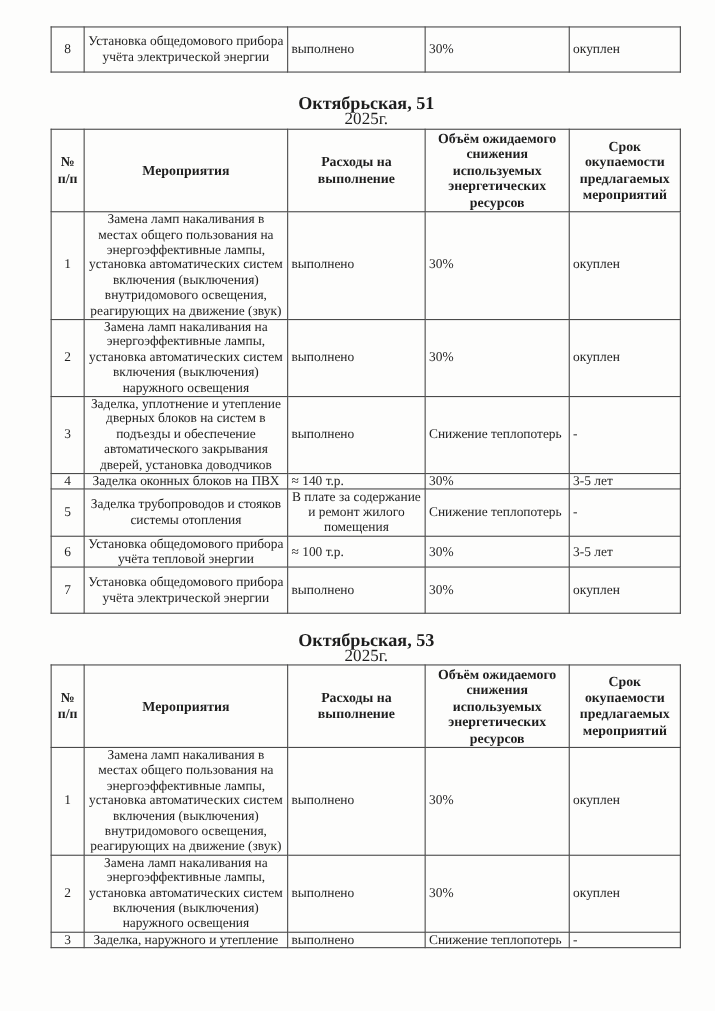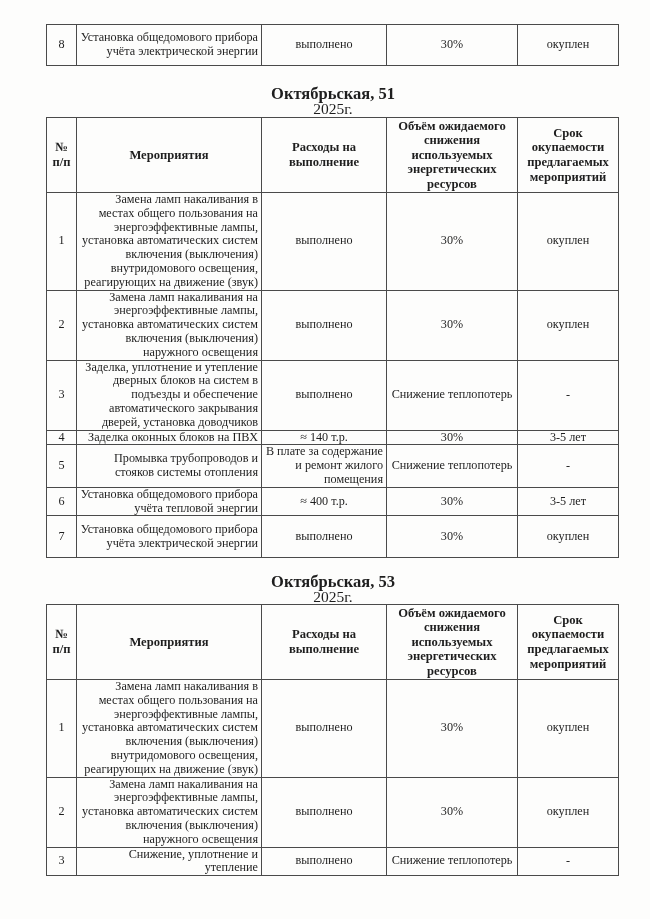--- a/index.html
+++ b/index.html
@@ -10,22 +10,22 @@
   table.grid {
     position: absolute; left: 46px; width: 572px;
     border-collapse: collapse; table-layout: fixed;
     font-size: 12.2px; line-height: 13.8px;
   }
   table.grid td, table.grid th {
     border: 1px solid #4a4a4a; padding: 0 3px; vertical-align: middle;
   }
   table.grid th { font-weight: bold; text-align: center; font-size: 12.6px; line-height: 14.6px; }
   td.num { text-align: center; }
-  td.desc { text-align: right; padding-left: 4px; }
-  td.c { text-align: center; }
+  td.desc { text-align: center; padding-left: 4px; }
+  td.c { }
   col.c1 { width: 30px; } col.c2 { width: 185px; } col.c3 { width: 125px; } col.c4 { width: 131px; } col.c5 { width: 101px; }
   .heading { position: absolute; left: 0; width: 666px; text-align: center; }
   .title { font-weight: bold; font-size: 16.5px; line-height: 16px; }
   .year { font-size: 15.5px; line-height: 15px; }
 </style>
 </head>
 <body>
 
 <table class="grid" style="top:24px;">
   <colgroup>
@@ -88,29 +88,29 @@
   </tr>
   <tr style="height:14px;">
     <td class="num">4</td>
     <td class="desc">Заделка оконных блоков на ПВХ</td>
     <td class="c">≈ 140 т.р.</td>
     <td class="c">30%</td>
     <td class="c">3-5 лет</td>
   </tr>
   <tr style="height:42px;">
     <td class="num">5</td>
-    <td class="desc">Промывка трубопроводов и стояков системы отопления</td>
+    <td class="desc">Заделка трубопроводов и стояков системы отопления</td>
     <td class="desc">В плате за содержание и ремонт жилого помещения</td>
     <td class="c">Снижение теплопотерь</td>
     <td class="c">-</td>
   </tr>
   <tr style="height:27px;">
     <td class="num">6</td>
     <td class="desc">Установка общедомового прибора учёта тепловой энергии</td>
-    <td class="c">≈ 400 т.р.</td>
+    <td class="c">≈ 100 т.р.</td>
     <td class="c">30%</td>
     <td class="c">3-5 лет</td>
   </tr>
   <tr style="height:42px;">
     <td class="num">7</td>
     <td class="desc">Установка общедомового прибора учёта электрической энергии</td>
     <td class="c">выполнено</td>
     <td class="c">30%</td>
     <td class="c">окуплен</td>
   </tr>
@@ -145,19 +145,19 @@
   </tr>
   <tr style="height:69px;">
     <td class="num">2</td>
     <td class="desc">Замена ламп накаливания на энергоэффективные лампы, установка автоматических систем включения (выключения) наружного освещения</td>
     <td class="c">выполнено</td>
     <td class="c">30%</td>
     <td class="c">окуплен</td>
   </tr>
   <tr style="height:14px;">
     <td class="num">3</td>
-    <td class="desc">Снижение, уплотнение и утепление</td>
+    <td class="desc">Заделка, наружного и утепление</td>
     <td class="c">выполнено</td>
     <td class="c">Снижение теплопотерь</td>
     <td class="c">-</td>
   </tr>
 </tbody>
   </table>
 
 </body></html>

